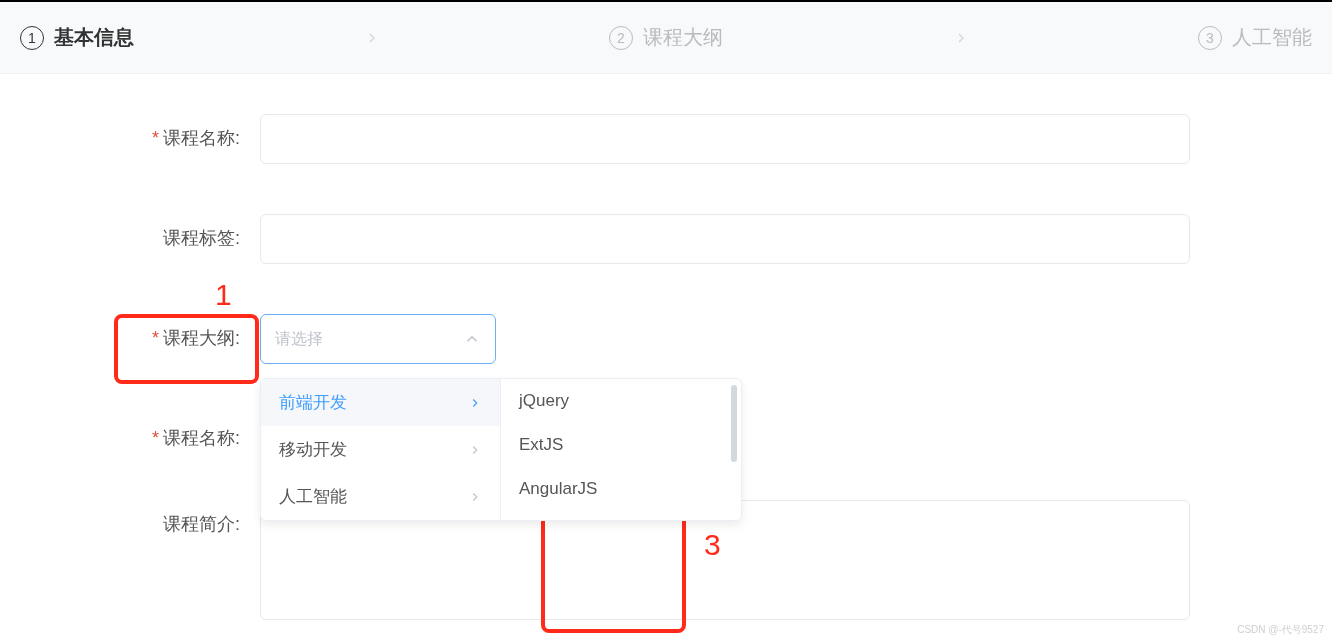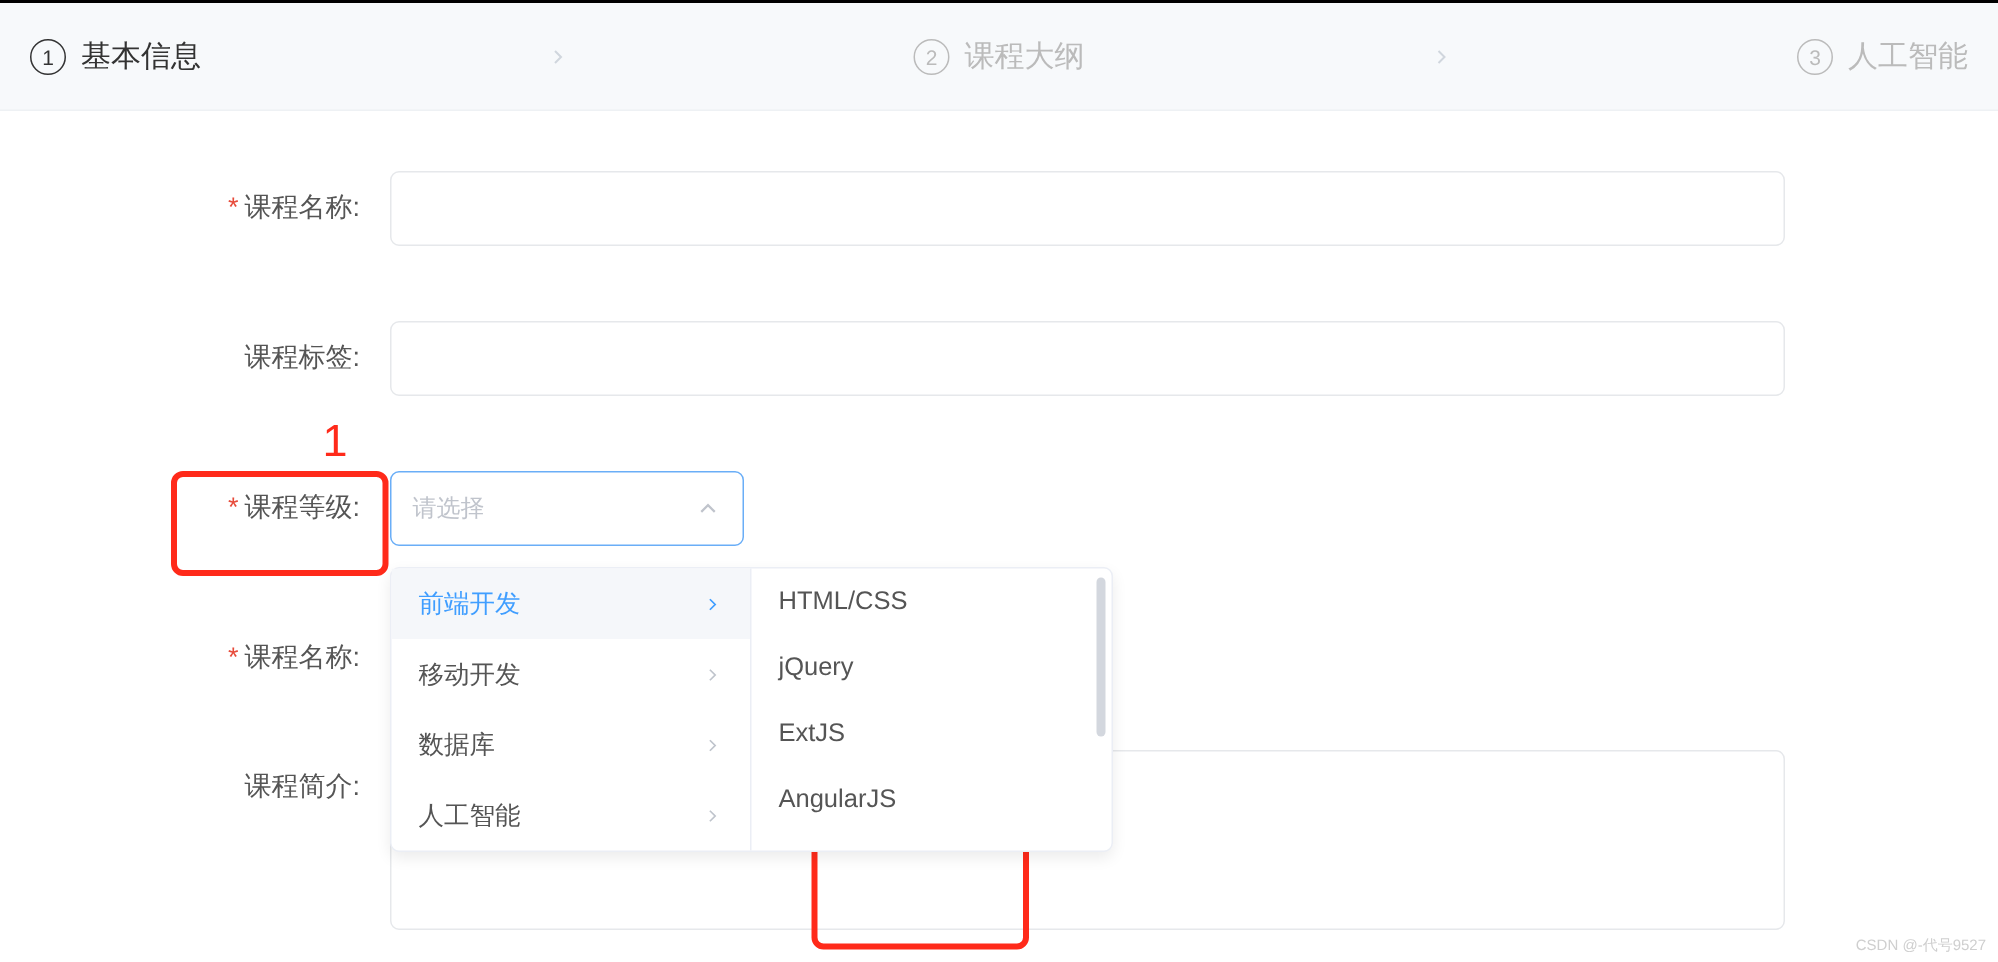--- a/index.html
+++ b/index.html
@@ -31,21 +31,21 @@
     }
     .step.active { color: #333; }
     .step-circle {
       width: 24px; height: 24px;
       border: 1.5px solid currentColor;
       border-radius: 50%;
       display: flex; align-items: center; justify-content: center;
       font-size: 14px;
     }
     .step-label { font-size: 20px; }
-    .step.active .step-label { font-weight: 400; text-align: center; }
+    .step.active .step-label { font-weight: 700; text-align: center; }
     .step-sep {
       flex: 1;
       display: flex;
       justify-content: center;
       color: #d0d6dd;
     }
     .chev-right {
       width: 16px; height: 16px;
     }
     .form-area {
@@ -218,21 +218,21 @@
     <div class="form-label">
       <span>课程标签:</span>
     </div>
     <div class="form-control">
       <input class="input" type="text" style="">
     </div>
   </div>
 
   <div class="form-row">
     <div class="form-label">
-      <span class="req">*</span><span>课程等级:</span>
+      <span class="req">*</span><span>课程大纲:</span>
     </div>
     <div class="form-control">
       <div class="cascader">
         <div class="cascader-input">
           <span class="cascader-placeholder">请选择</span>
           <svg class="cascader-arrow" viewBox="0 0 24 24" fill="none" stroke="currentColor" stroke-width="2">
               <polyline points="6 9 12 15 18 9"></polyline>
             </svg>
         </div>
         <div class="cascader-dropdown">
@@ -243,37 +243,28 @@
                   <polyline points="9 18 15 12 9 6"></polyline>
                 </svg>
             </div>
             <div class="cascader-item">
               <span>移动开发</span>
               <svg class="chev" width="14" height="14" viewBox="0 0 24 24" fill="none" stroke="currentColor" stroke-width="2">
                   <polyline points="9 18 15 12 9 6"></polyline>
                 </svg>
             </div>
             <div class="cascader-item">
-              <span>数据库</span>
-              <svg class="chev" width="14" height="14" viewBox="0 0 24 24" fill="none" stroke="currentColor" stroke-width="2">
-                  <polyline points="9 18 15 12 9 6"></polyline>
-                </svg>
-            </div>
-            <div class="cascader-item">
               <span>人工智能</span>
               <svg class="chev" width="14" height="14" viewBox="0 0 24 24" fill="none" stroke="currentColor" stroke-width="2">
                   <polyline points="9 18 15 12 9 6"></polyline>
                 </svg>
             </div>
           </div>
           <div class="cascader-col" style="position:relative;">
             <div class="cascader-item">
-              <span>HTML/CSS</span>
-            </div>
-            <div class="cascader-item">
               <span>jQuery</span>
             </div>
             <div class="cascader-item">
               <span>ExtJS</span>
             </div>
             <div class="cascader-item">
               <span>AngularJS</span>
             </div>
             <div class="scrollbar-track">
               <div class="scrollbar-thumb"></div>

